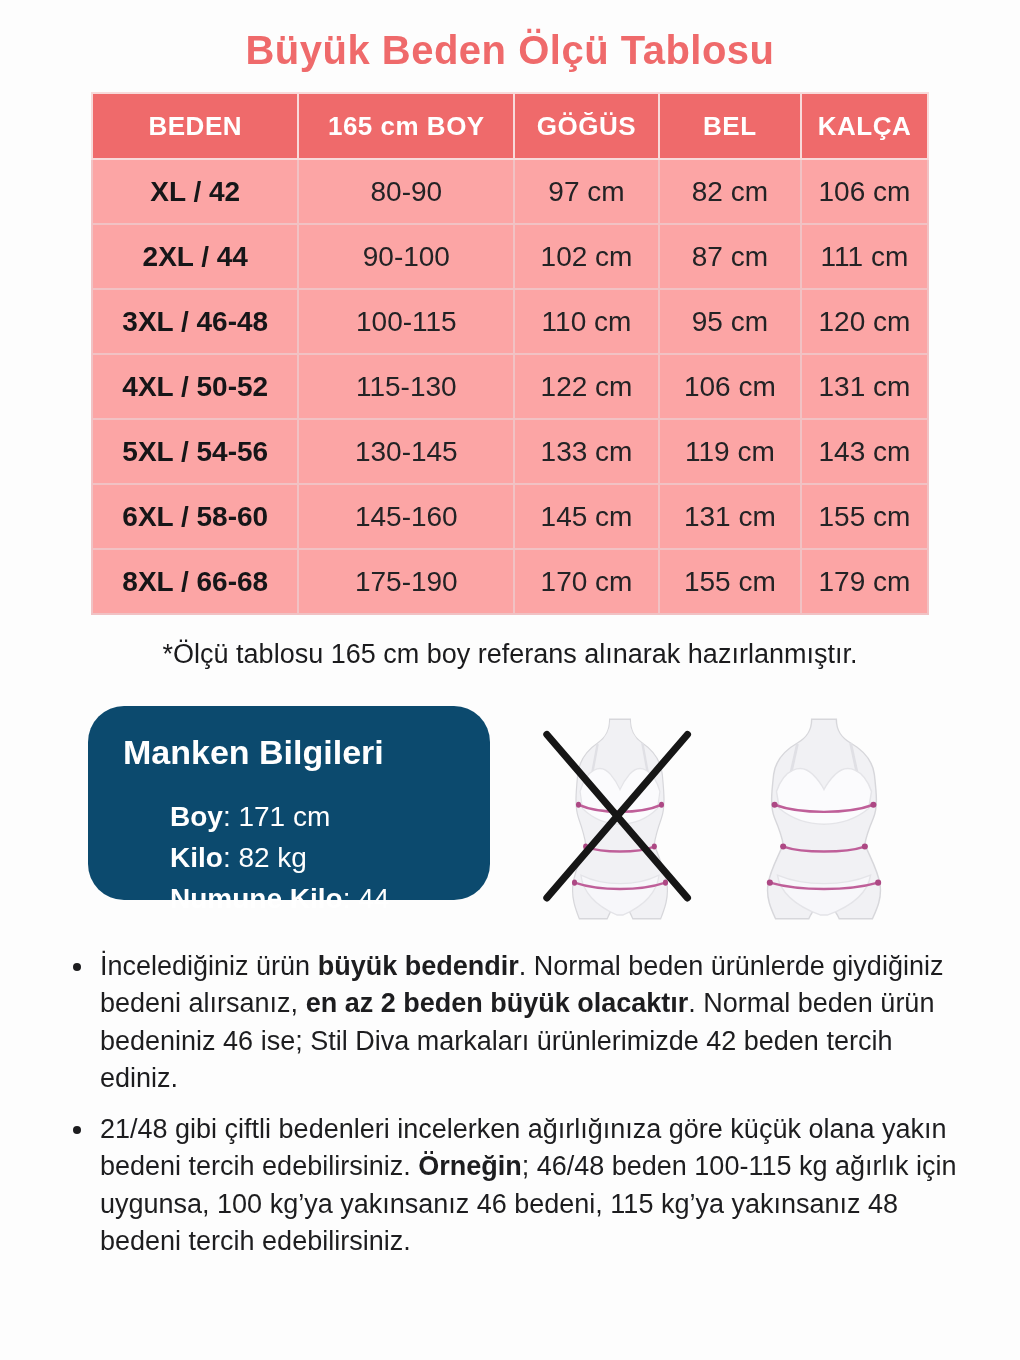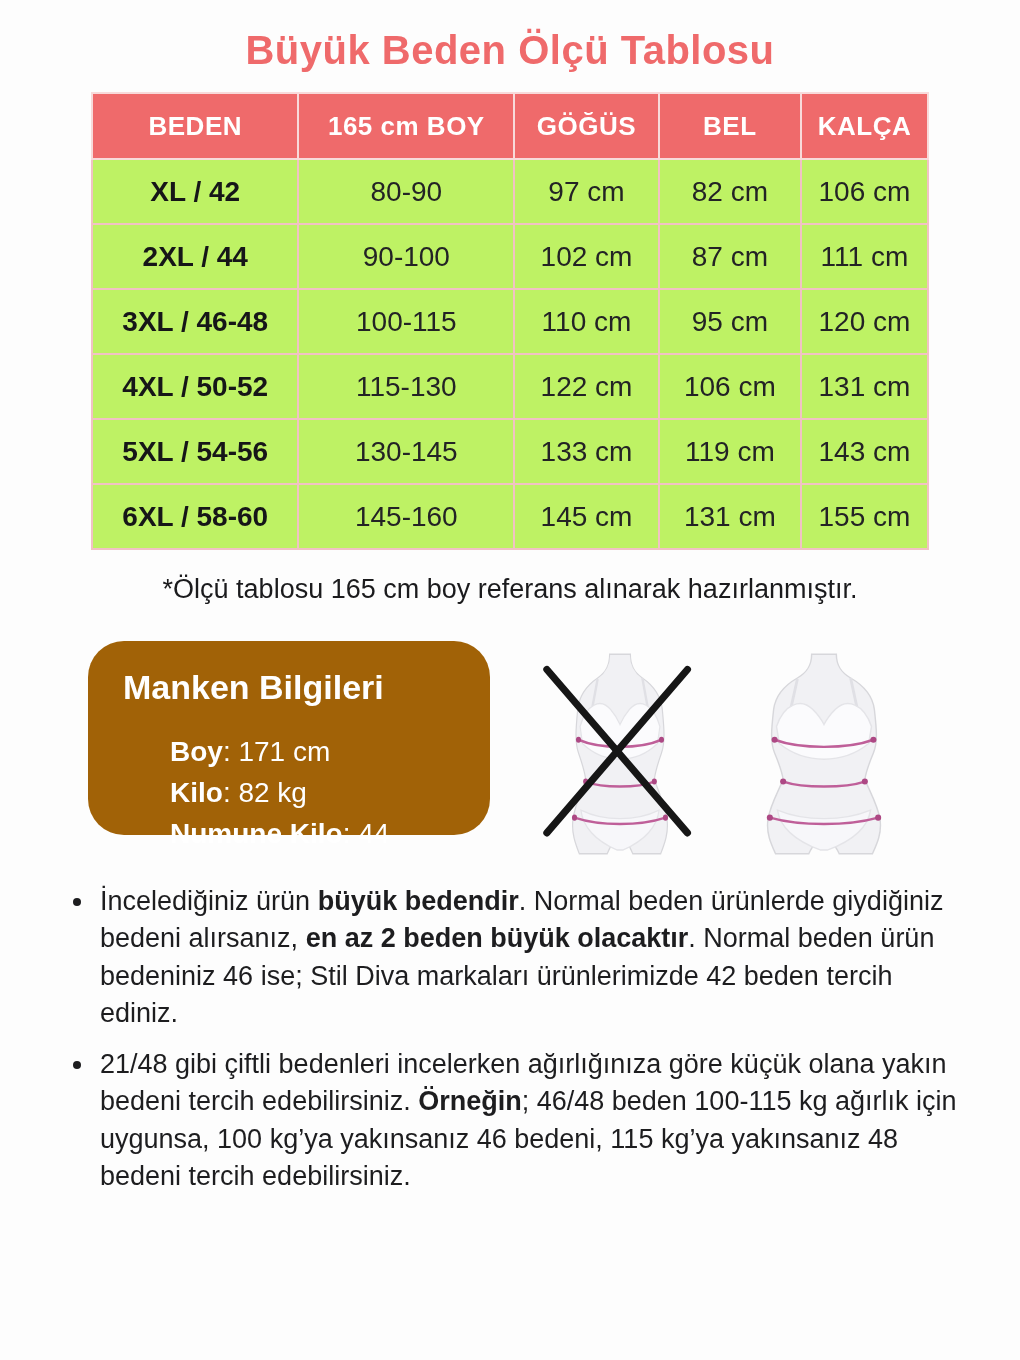--- a/index.html
+++ b/index.html
@@ -20,34 +20,34 @@
   table.size-table {
     width:838px; margin:18px auto 6px;
     border-collapse:collapse; table-layout:fixed;
   }
   .size-table th {
     background:#ef6a6b; color:#ffffff;
     font-size:26px; font-weight:700; letter-spacing:.5px;
     height:66px; border:2px solid #f8dada; text-align:center;
   }
   .size-table td {
-    background:#bef264; color:#232325;
+    background:#fca5a5; color:#232325;
     font-size:28px; height:65px; text-align:center;
     border:2px solid #f1c2c4;
   }
   .size-table td.col-size { font-weight:700; color:#161618; }
   .footnote {
     margin:24px 0 0; text-align:center;
     font-size:27px; color:#1b1b1d;
   }
   
   .model-section { display:flex; align-items:flex-start; margin:36px 0 0 88px; }
   .model-card {
     width:402px; height:194px; flex:0 0 auto;
-    background:#a16207; border-radius:36px;
+    background:#0c4a6e; border-radius:36px;
     padding:27px 28px 0 35px; color:#ffffff;
   }
   .model-card-title { font-size:34px; font-weight:700; margin:0 0 24px; }
   .model-field { font-size:28px; line-height:1.47; }
   .model-field .lbl { font-weight:700;margin-left:47px; }
   .figures { display:flex; gap:52px; margin:12px 0 0 54px; }
   .figure { position:relative; width:152px; height:202px; }
   .figure svg { position:absolute; inset:0; overflow:visible; }
   
   ul.notes {
@@ -116,20 +116,27 @@
         <td>119 cm</td>
         <td>143 cm</td>
       </tr>
       <tr>
         <td class="col-size">6XL / 58-60</td>
         <td>145-160</td>
         <td>145 cm</td>
         <td>131 cm</td>
         <td>155 cm</td>
       </tr>
+      <tr>
+        <td class="col-size">8XL / 66-68</td>
+        <td>175-190</td>
+        <td>170 cm</td>
+        <td>155 cm</td>
+        <td>179 cm</td>
+      </tr>
     </tbody>
 </table>
 
 <p class="footnote">*Ölçü tablosu 165 cm boy referans alınarak hazırlanmıştır.</p>
 
 <div class="model-section">
   <div class="model-card">
     <h2 class="model-card-title">Manken Bilgileri</h2>
     <div class="model-field"><span class="lbl">Boy</span><span>: 171 cm</span></div>
     <div class="model-field"><span class="lbl">Kilo</span><span>: 82 kg</span></div>

